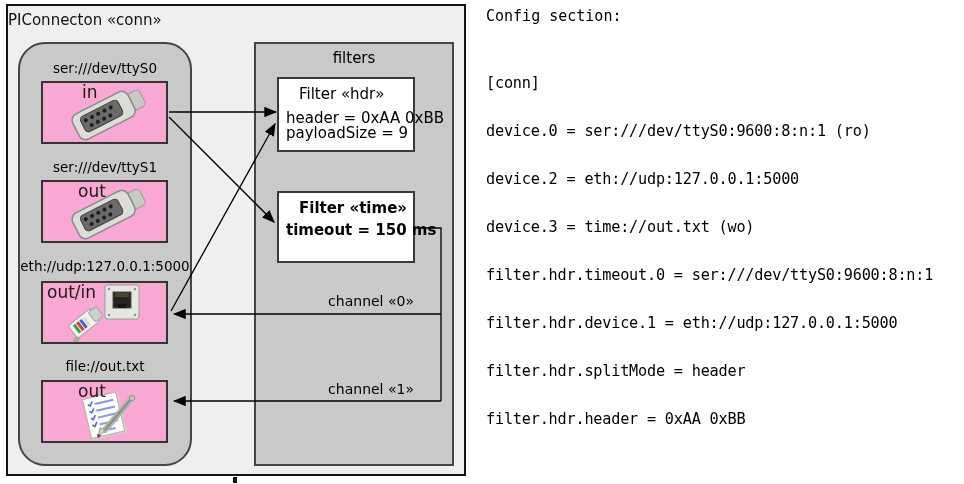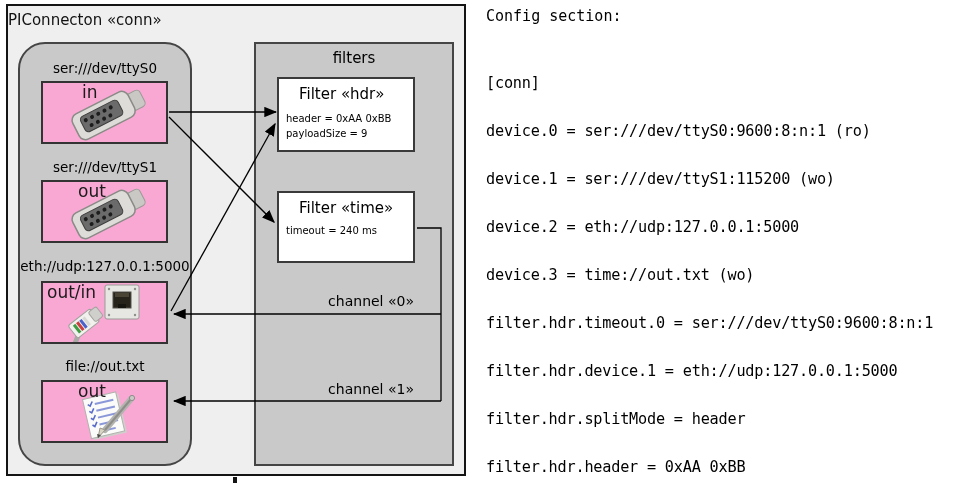--- a/index.html
+++ b/index.html
@@ -21,23 +21,23 @@
                 font-size:13.5px;white-space:nowrap;}
   .device-box{position:absolute;left:21px;width:123px;height:59px;background:#f9a8d4;
               border:2px solid #333;overflow:hidden;}
   .dir-label{position:absolute;top:0px;font-size:17px;color:#1b1b1b;line-height:19px;}
   .device-icon{position:absolute;left:0;top:0;width:123px;height:59px;}
 
   
   .filters-label{position:absolute;left:0;top:5px;width:100%;text-align:center;font-size:15px;}
   .filter-box{position:absolute;left:21px;width:134px;background:#fff;border:2px solid #3a3a3a;}
   .filter-hdr{top:33px;height:71px;}
-  .filter-time{top:147px;height:68px;}
+  .filter-time{top:147px;height:68px;font-weight:bold;}
   .filter-title{position:absolute;left:0;top:6px;width:100%;font-size:15px;margin-left:20px;}
-  .filter-props{position:absolute;left:7px;top:32px;font-size:10px;line-height:15px;white-space:nowrap;}
+  .filter-props{position:absolute;left:7px;top:32px;font-size:15px;line-height:15px;white-space:nowrap;}
   .filter-time .filter-props{top:30px;}
 
   .channel-label{position:absolute;right:38px;font-size:14px;white-space:nowrap;margin-left:40px;}
   .channel-0{top:249px;}
   .channel-1{top:337px;}
 
   
   #arrows{position:absolute;left:0;top:0;width:964px;height:484px;pointer-events:none;}
 
   .bottom-tick{position:absolute;left:233px;top:477px;width:4px;height:6px;background:#141414;}
@@ -175,21 +175,21 @@
         <div class="filter-title">Filter «hdr»</div>
         <div class="filter-props">
           <div>header = 0xAA 0xBB</div>
           <div>payloadSize = 9</div>
         </div>
       </div>
 
       <div class="filter-box filter-time">
         <div class="filter-title">Filter «time»</div>
         <div class="filter-props">
-          <div>timeout = 240 ms</div>
+          <div>timeout = 150 ms</div>
         </div>
       </div>
 
       <div class="channel-label channel-0">channel «0»</div>
       <div class="channel-label channel-1">channel «1»</div>
     </div>
   </div>
 
   <div class="bottom-tick"></div>
 
@@ -207,21 +207,20 @@
       <line x1="441" y1="314" x2="174" y2="314" marker-end="url(#arw)"></line>
       <line x1="441" y1="401" x2="174" y2="401" marker-end="url(#arw)"></line>
     </g>
   </svg>
 
   <div class="config">
     <div class="config-heading">Config section:</div>
     <div class="config-lines">
       <div>[conn]</div>
       <div>device.0 = ser:///dev/ttyS0:9600:8:n:1 (ro)</div>
-      <div>device.1 = ser:///dev/ttyS1:115200 (wo)</div>
       <div>device.2 = eth://udp:127.0.0.1:5000</div>
       <div>device.3 = time://out.txt (wo)</div>
       <div>filter.hdr.timeout.0 = ser:///dev/ttyS0:9600:8:n:1</div>
       <div>filter.hdr.device.1 = eth://udp:127.0.0.1:5000</div>
       <div>filter.hdr.splitMode = header</div>
       <div>filter.hdr.header = 0xAA 0xBB</div>
       
       
       
       

